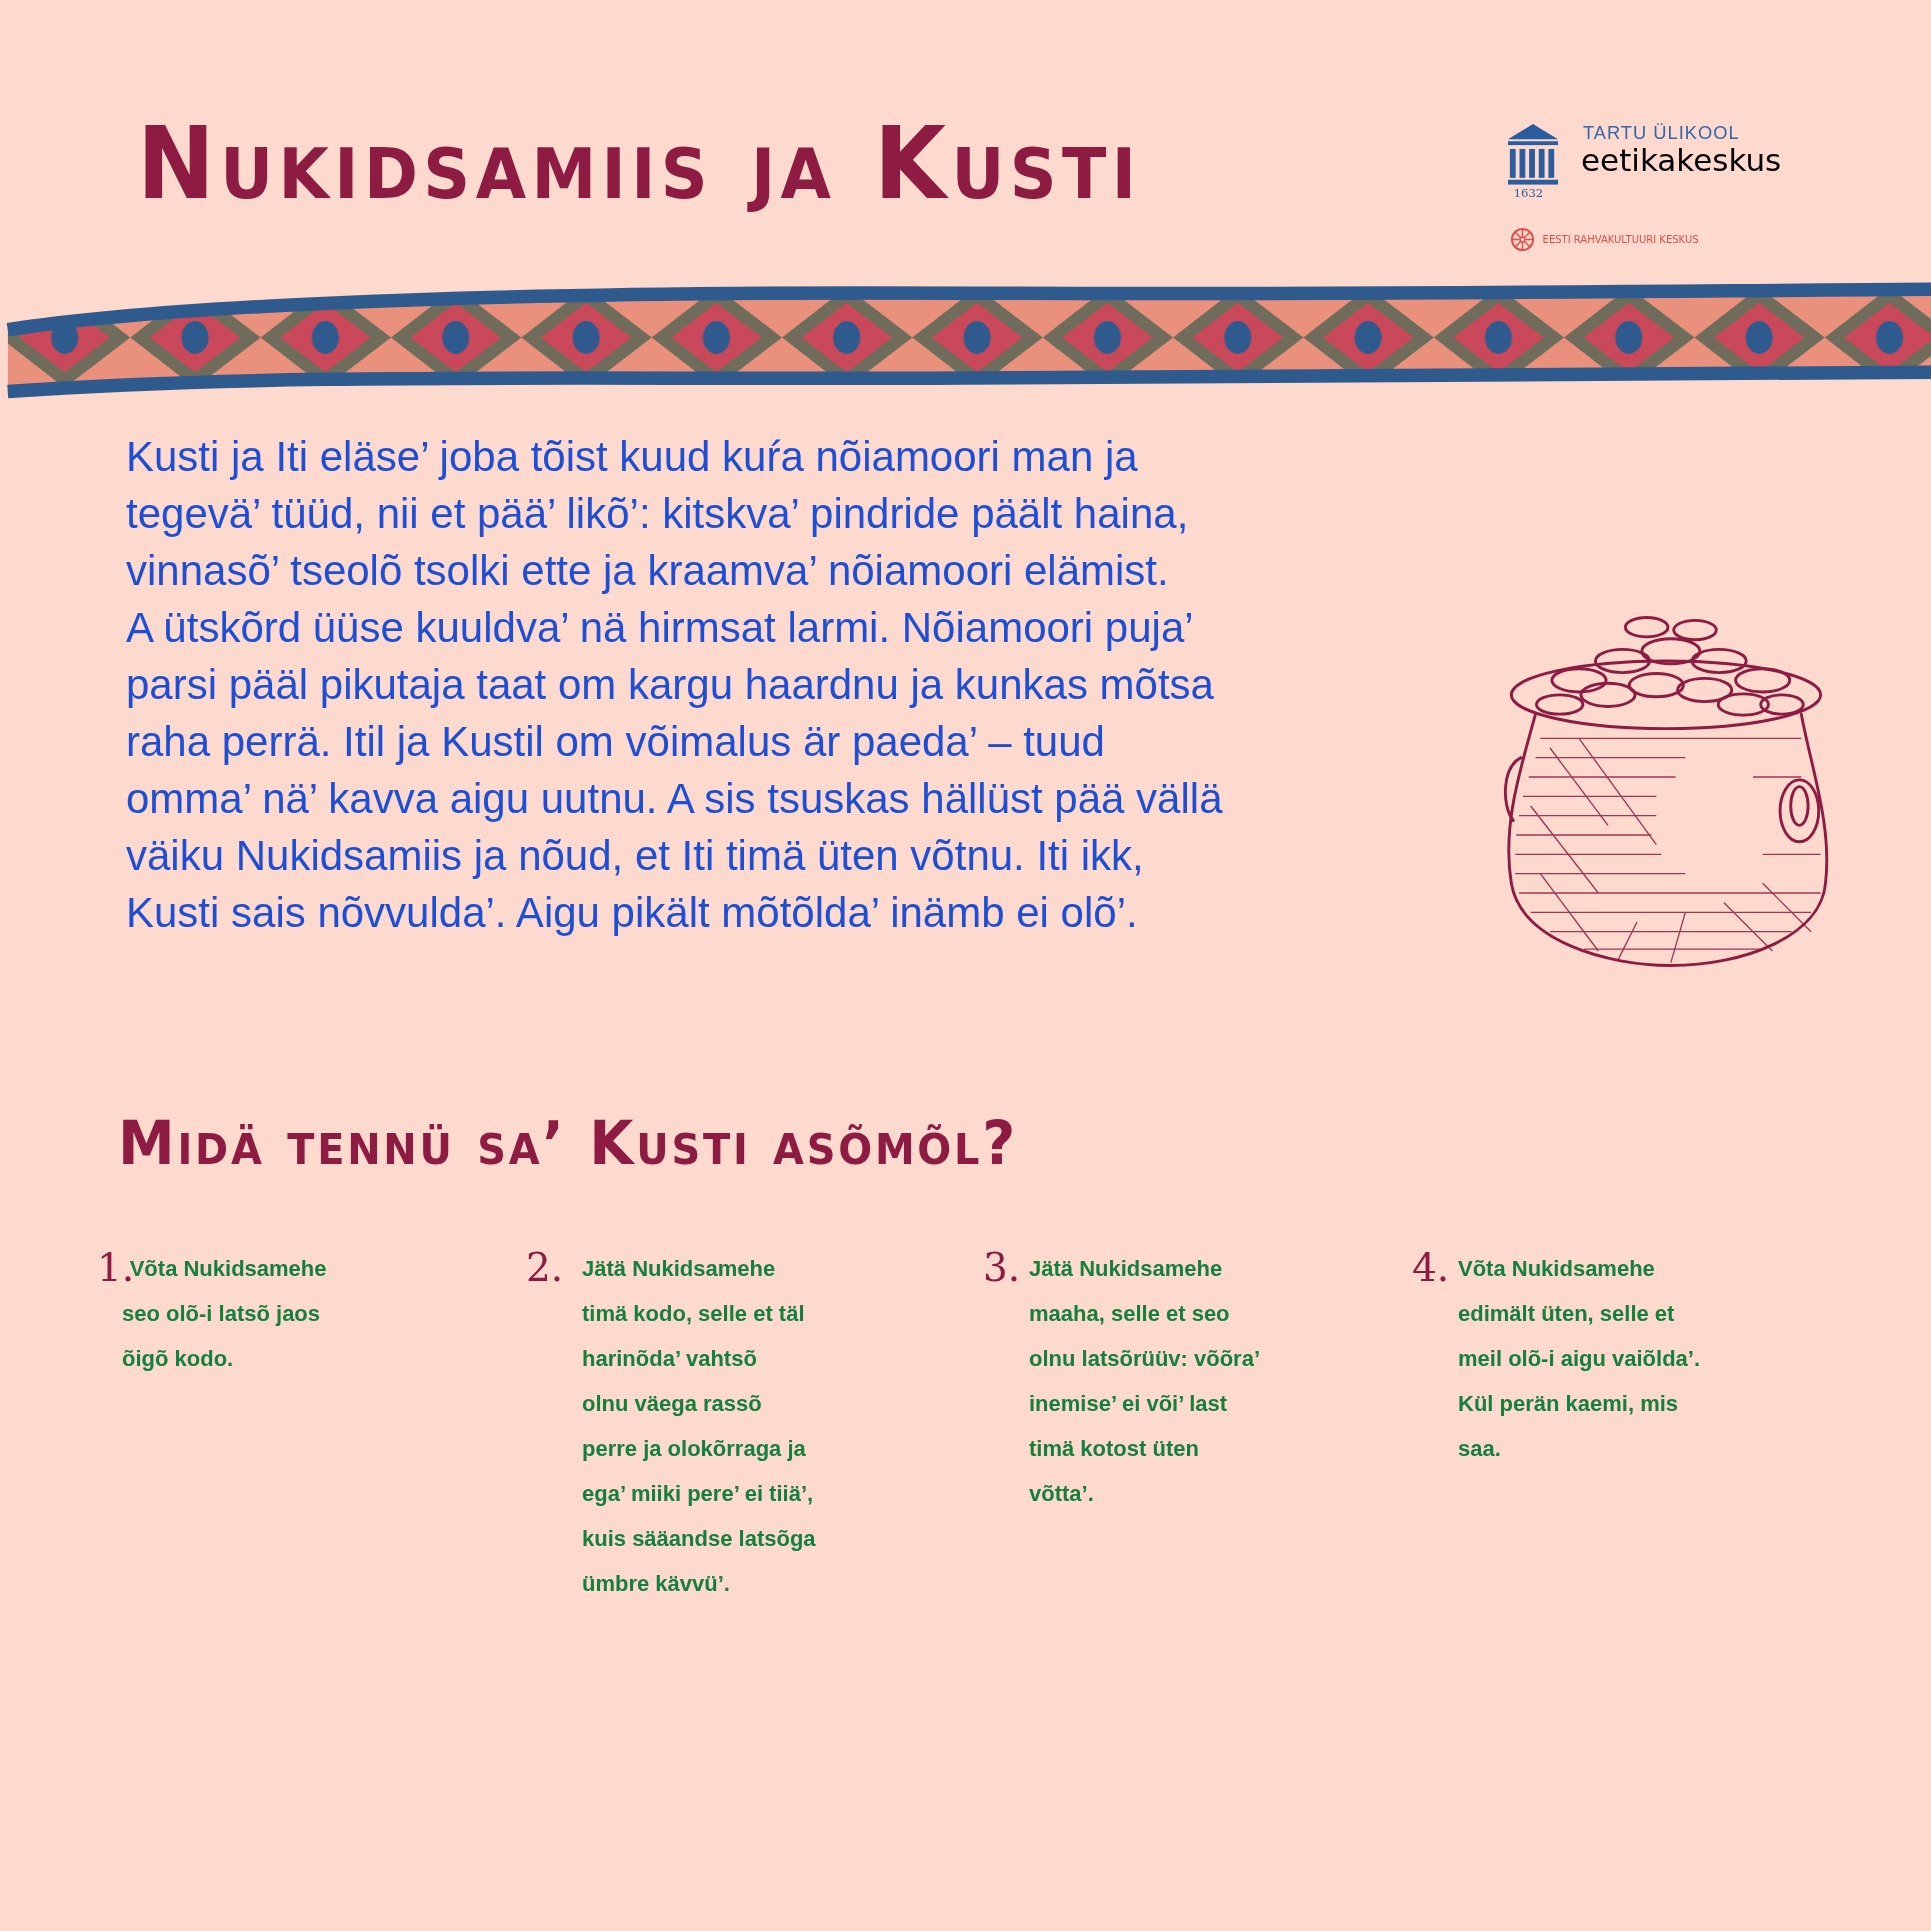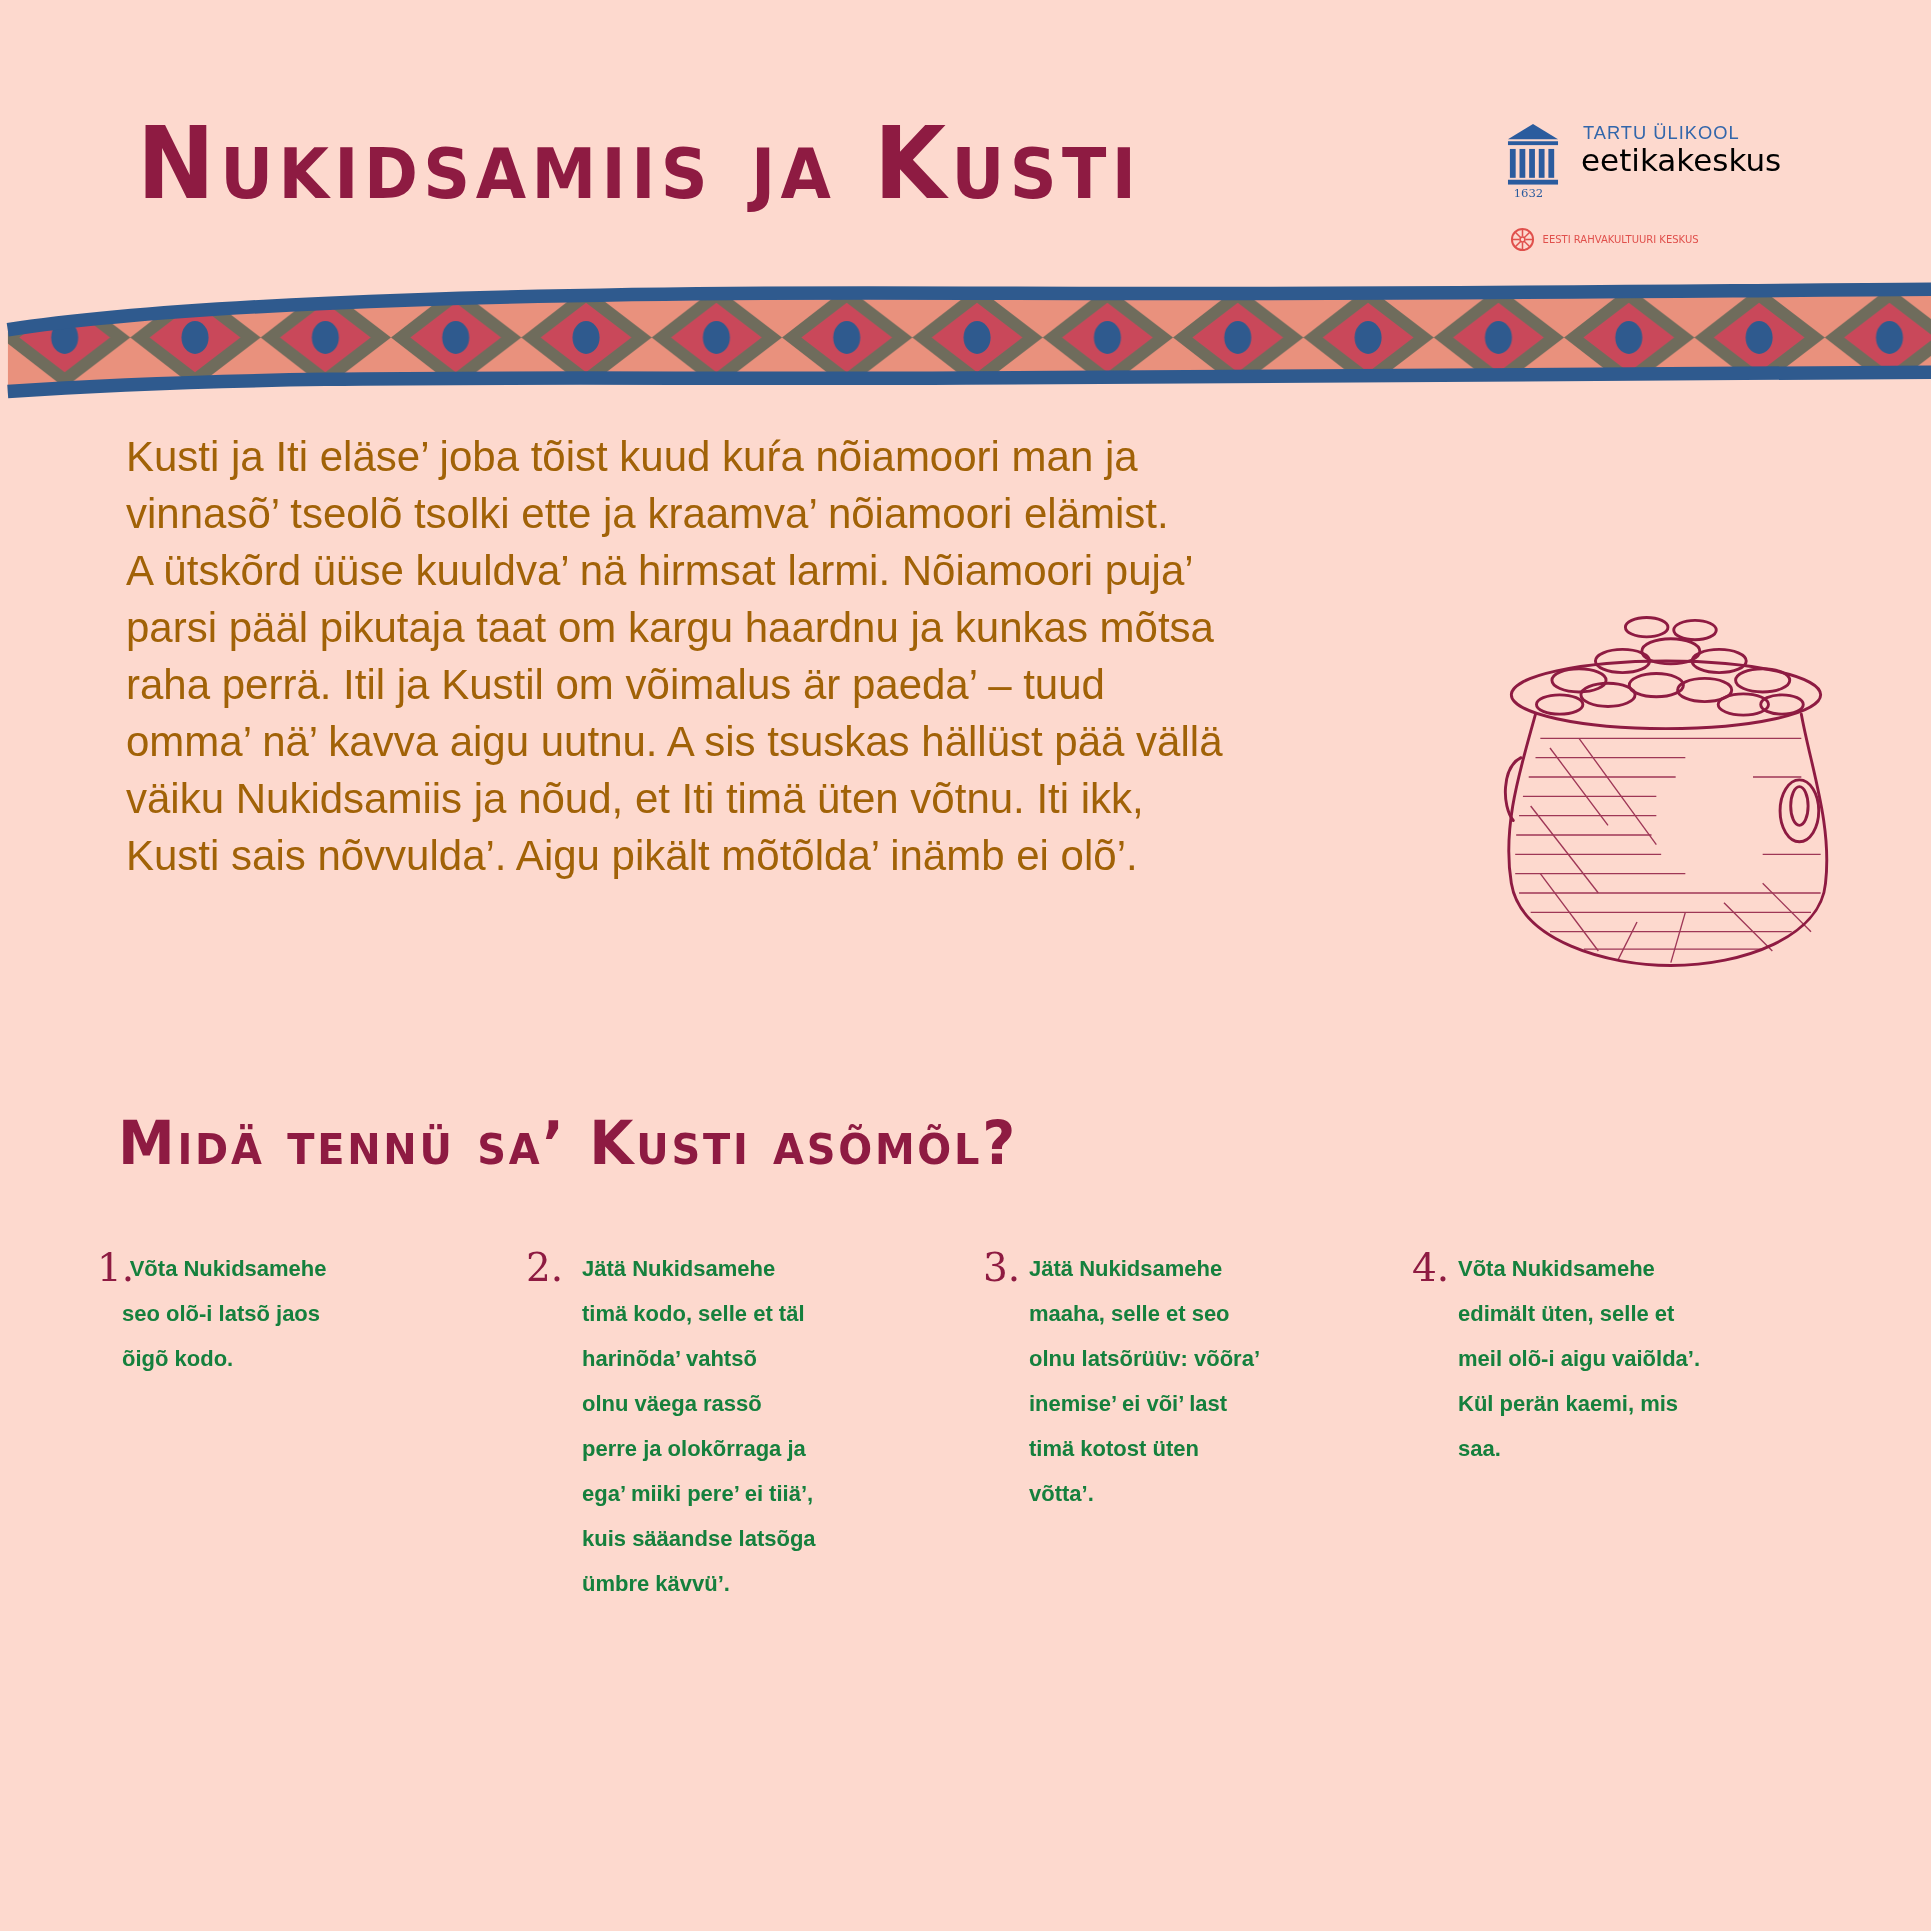--- a/index.html
+++ b/index.html
@@ -44,21 +44,21 @@
       position: absolute; left: 3.9px; top: 111px;
       display: flex; align-items: center; gap: 7.7px;
       font-family: "DejaVu Sans", sans-serif; font-size: 10px; color: #e0504c;
       white-space: nowrap;
     }
     .band { position: absolute; left: 0; top: 270px; width: 1931px; height: 135px; }
     .story {
       position: absolute; left: 126px; top: 428px; width: 1332px;
       margin: 0;
       font-family: "Liberation Sans", sans-serif;
-      font-size: 42px; line-height: 57px; color: #a16207;
+      font-size: 42px; line-height: 57px; color: #1d4ed8;
     }
     .story-line { display: block; white-space: nowrap; }
     .pot { position: absolute; left: 1492px; top: 603px; width: 348px; height: 377px; }
     .question {
       position: absolute; left: 118px; top: 1108px;
       margin: 0;
       font-family: "DejaVu Sans", sans-serif; font-weight: bold;
       font-size: 60px; letter-spacing: 2.9px; color: #8e1b42;
       font-variant: small-caps;
       transform: scaleX(0.95); transform-origin: left center;
@@ -130,20 +130,21 @@
   </defs>
   <g clip-path="url(#bandclip)">
     <rect x="0" y="0" width="2000" height="140" fill="url(#lattice)"></rect>
   </g>
   <path d="M8,62 C200,32 600,22 1000,24 C1400,26 1700,22 2000,20" fill="none" stroke="#2f5a8e" stroke-width="14"></path>
   <path d="M8,126 C300,106 600,114 1000,112 C1400,110 1700,108 2000,106" fill="none" stroke="#2f5a8e" stroke-width="14"></path>
 </svg>
 
 <p class="story">
   <span class="story-line">Kusti ja Iti eläse’ joba tõist kuud kuŕa nõiamoori man ja</span>
+  <span class="story-line">tegevä’ tüüd, nii et pää’ likõ’: kitskva’ pindride päält haina,</span>
   <span class="story-line">vinnasõ’ tseolõ tsolki ette ja kraamva’ nõiamoori elämist.</span>
   <span class="story-line">A ütskõrd üüse kuuldva’ nä hirmsat larmi. Nõiamoori puja’</span>
   <span class="story-line">parsi pääl pikutaja taat om kargu haardnu ja kunkas mõtsa</span>
   <span class="story-line">raha perrä. Itil ja Kustil om võimalus är paeda’ – tuud</span>
   <span class="story-line">omma’ nä’ kavva aigu uutnu. A sis tsuskas hällüst pää vällä</span>
   <span class="story-line">väiku Nukidsamiis ja nõud, et Iti timä üten võtnu. Iti ikk,</span>
   <span class="story-line">Kusti sais nõvvulda’. Aigu pikält mõtõlda’ inämb ei olõ’.</span>
 </p>
 
 <svg class="pot" viewBox="0 0 360 390">

